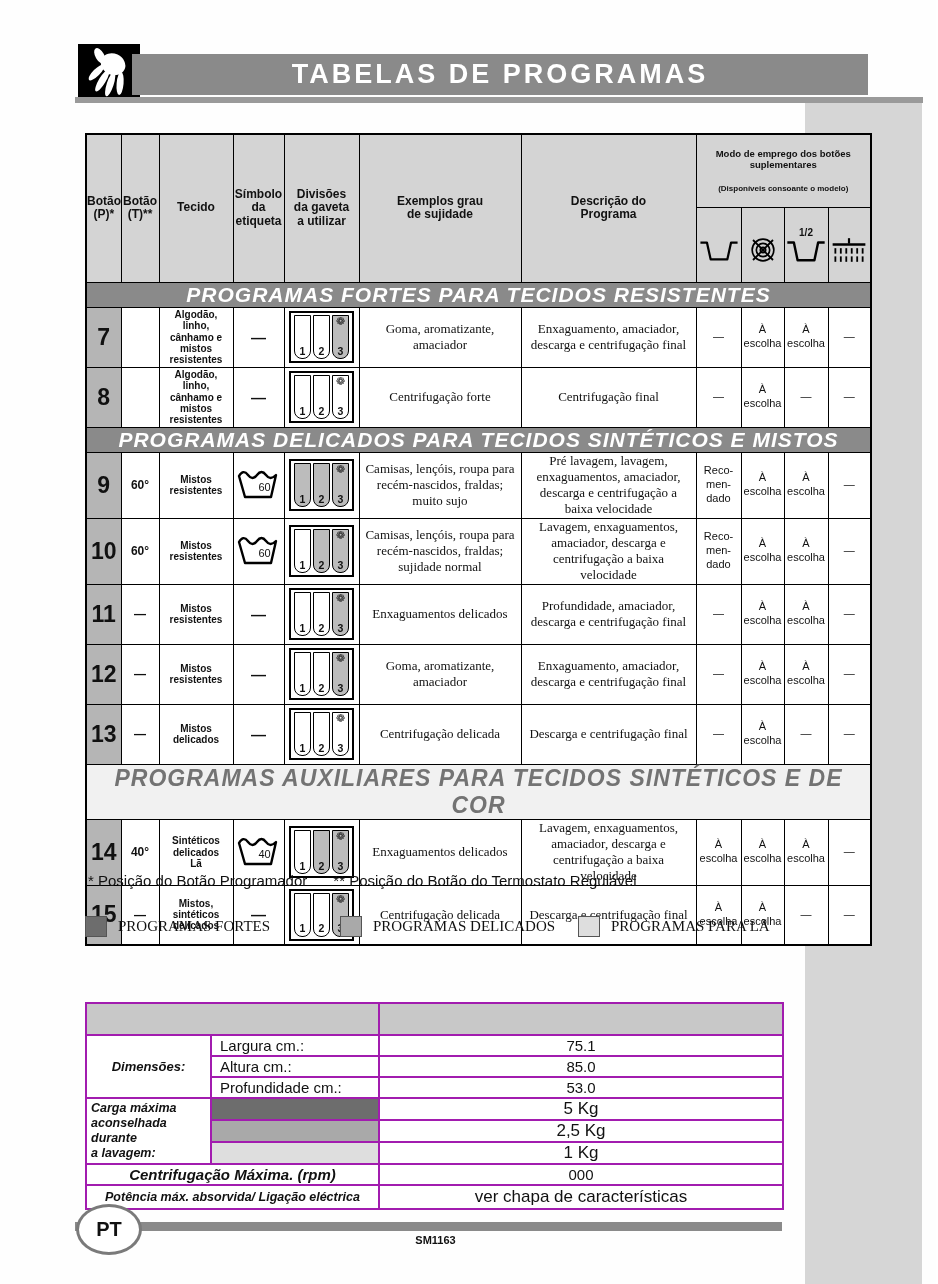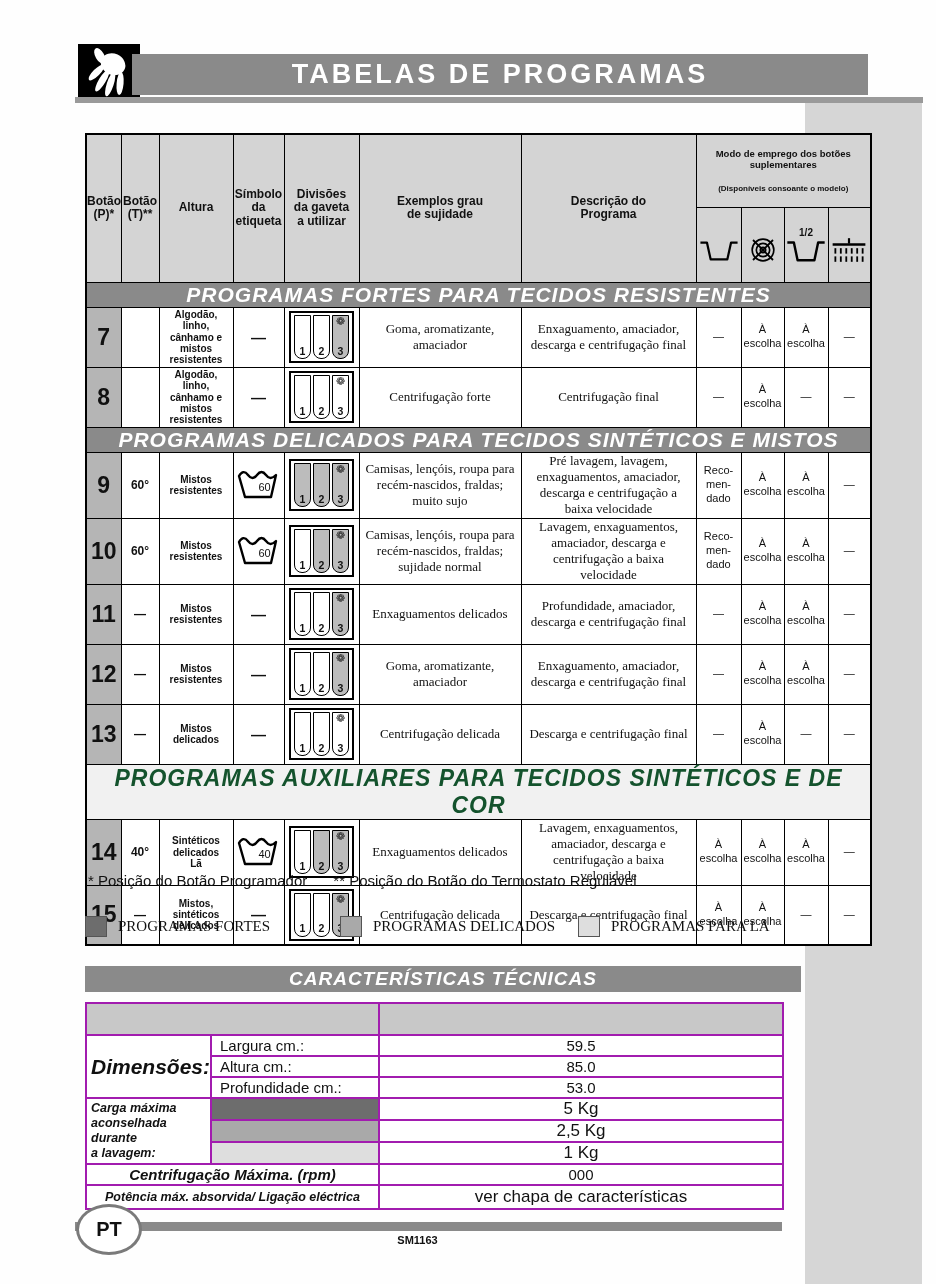--- a/index.html
+++ b/index.html
@@ -18,21 +18,21 @@
              table-layout:fixed;background:#fff;border:2px solid #000;}
   .prog th,.prog td{border:1px solid #000;padding:0;vertical-align:middle;text-align:center;}
   .prog thead th{background:#d4d4d4;font-weight:bold;font-size:12px;line-height:1.15;white-space:pre-line;}
   .prog thead tr.toprow th{height:40px;}
   .prog thead tr.iconrow th{height:30px;}
   .suphdr .l1{font-size:9.5px;font-weight:bold;}
   .suphdr .l2{font-size:8px;font-weight:bold;}
   .band td{height:24px;}
   .band.dark td{background:#8a8a8a;color:#fff;font-weight:bold;font-style:italic;
                 font-size:21px;letter-spacing:1px;}
-  .band.light td{background:#f1f1f1;color:#14532d;font-weight:bold;font-style:italic;
+  .band.light td{background:#f1f1f1;color:#737373;font-weight:bold;font-style:italic;
                  font-size:23px;letter-spacing:1px;height:32px;}
   tr.prow{height:60px;}
   td.pnum{background:#b5b5b5;font-weight:bold;font-size:23px;}
   td.tcol{font-weight:bold;font-size:12px;}
   td.fab{font-weight:bold;font-size:10px;line-height:1.12;white-space:pre-line;}
   td.sym{font-weight:bold;font-size:15px;}
   td.ex,td.de{font-family:"Liberation Serif","DejaVu Serif",serif;font-size:13px;line-height:1.25;padding:0 3px;}
   td.sup{font-size:11px;line-height:1.25;white-space:pre-line;}
   
   .drawer{display:inline-flex;border:2px solid #000;padding:2px 3px;gap:2px;background:#fff;}
@@ -61,35 +61,35 @@
 
   
   .tech-band{position:absolute;left:85px;top:966px;width:716px;height:26px;background:#8a8a8a;
              display:flex;align-items:center;justify-content:center;}
   .tech-band span{color:#fff;font-weight:bold;font-style:italic;font-size:19px;letter-spacing:1px;}
   table.tech{position:absolute;left:85px;top:1002px;width:697px;border-collapse:collapse;
              table-layout:fixed;background:#fff;border:2px solid #000;}
   .tech td{border:2px solid #a21caf;padding:0 4px;vertical-align:middle;}
   .tech tr.ghead td{background:#c8c8c8;height:30px;}
   .tech tr.r{height:21px;}
-  .tech td.dimlab{font-weight:bold;font-style:italic;font-size:21px;text-align:center;}
+  .tech td.dimlab{font-weight:bold;font-style:italic;font-size:13px;text-align:center;}
   .tech td.sl{font-size:15px;text-align:left;padding-left:8px;}
   .tech td.val{font-size:15px;text-align:center;}
   .tech td.val.big{font-size:17px;}
   .tech td.loadlab{font-weight:bold;font-style:italic;font-size:12.5px;line-height:1.2;text-align:left;}
   .tech td.swatch{padding:0;}
   .tech td.splab{font-weight:bold;font-style:italic;font-size:15px;text-align:center;}
   .tech td.pwlab{font-weight:bold;font-style:italic;font-size:12.5px;text-align:center;}
 
   
   .footer-bar{position:absolute;left:75px;top:1222px;width:707px;height:9px;background:#8a8a8a;}
   .footer-oval{position:absolute;left:76px;top:1204px;width:60px;height:45px;background:#fff;
                border:3px solid #7a7a7a;border-radius:50%;display:flex;align-items:center;justify-content:center;}
   .footer-oval span{font-weight:bold;font-size:20px;}
-  .footer-code{position:absolute;left:69px;top:1234px;width:697px;text-align:center;
+  .footer-code{position:absolute;left:87px;top:1234px;width:697px;text-align:center;
                font-weight:bold;font-size:11px;}
 </style>
 </head>
 <body>
 
 <div class="page">
 
   <div class="right-strip"></div>
 
   <div class="hand-box">
@@ -123,21 +123,21 @@
         <col style="width:43px">
         <col style="width:44px">
         <col style="width:43px">
     </colgroup>
     <thead>
       <tr class="toprow">
         <th rowspan="2">Botão
 (P)*</th>
         <th rowspan="2">Botão
 (T)**</th>
-        <th rowspan="2">Altura</th>
+        <th rowspan="2">Tecido</th>
         <th rowspan="2">Símbolo
 da
 etiqueta</th>
         <th rowspan="2">Divisões
 da gaveta
 a utilizar</th>
         <th rowspan="2">Exemplos  grau
 de sujidade</th>
         <th rowspan="2">Descrição do
 Programa</th>
@@ -543,39 +543,36 @@
     <div class="legend-item">
       <span class="lswatch" style="background-color: rgb(169, 169, 169);"></span>
       <span class="llabel">PROGRAMAS DELICADOS</span>
     </div>
     <div class="legend-item">
       <span class="lswatch" style="background-color: rgb(222, 222, 222);"></span>
       <span class="llabel">PROGRAMAS PARA LÃ</span>
     </div>
   </div>
 
-  <div class="tech-band">
-    <span>CARACTERÍSTICAS TÉCNICAS</span>
-  </div>
 
   <table class="tech">
     <colgroup>
         <col style="width:125px">
         <col style="width:168px">
         <col style="width:404px">
       </colgroup>
     <tbody>
         <tr class="ghead">
           <td colspan="2"></td>
           <td></td>
         </tr>
     <tr class="r">
       <td rowspan="3" class="dimlab">Dimensões:</td>
       <td class="sl">Largura cm.:</td>
-      <td class="val">59.5</td>
+      <td class="val">75.1</td>
     </tr>
     <tr class="r">
       <td class="sl">Altura  cm.:</td>
       <td class="val">85.0</td>
     </tr>
     <tr class="r">
       <td class="sl">Profundidade cm.:</td>
       <td class="val">53.0</td>
     </tr>
     <tr class="r">

